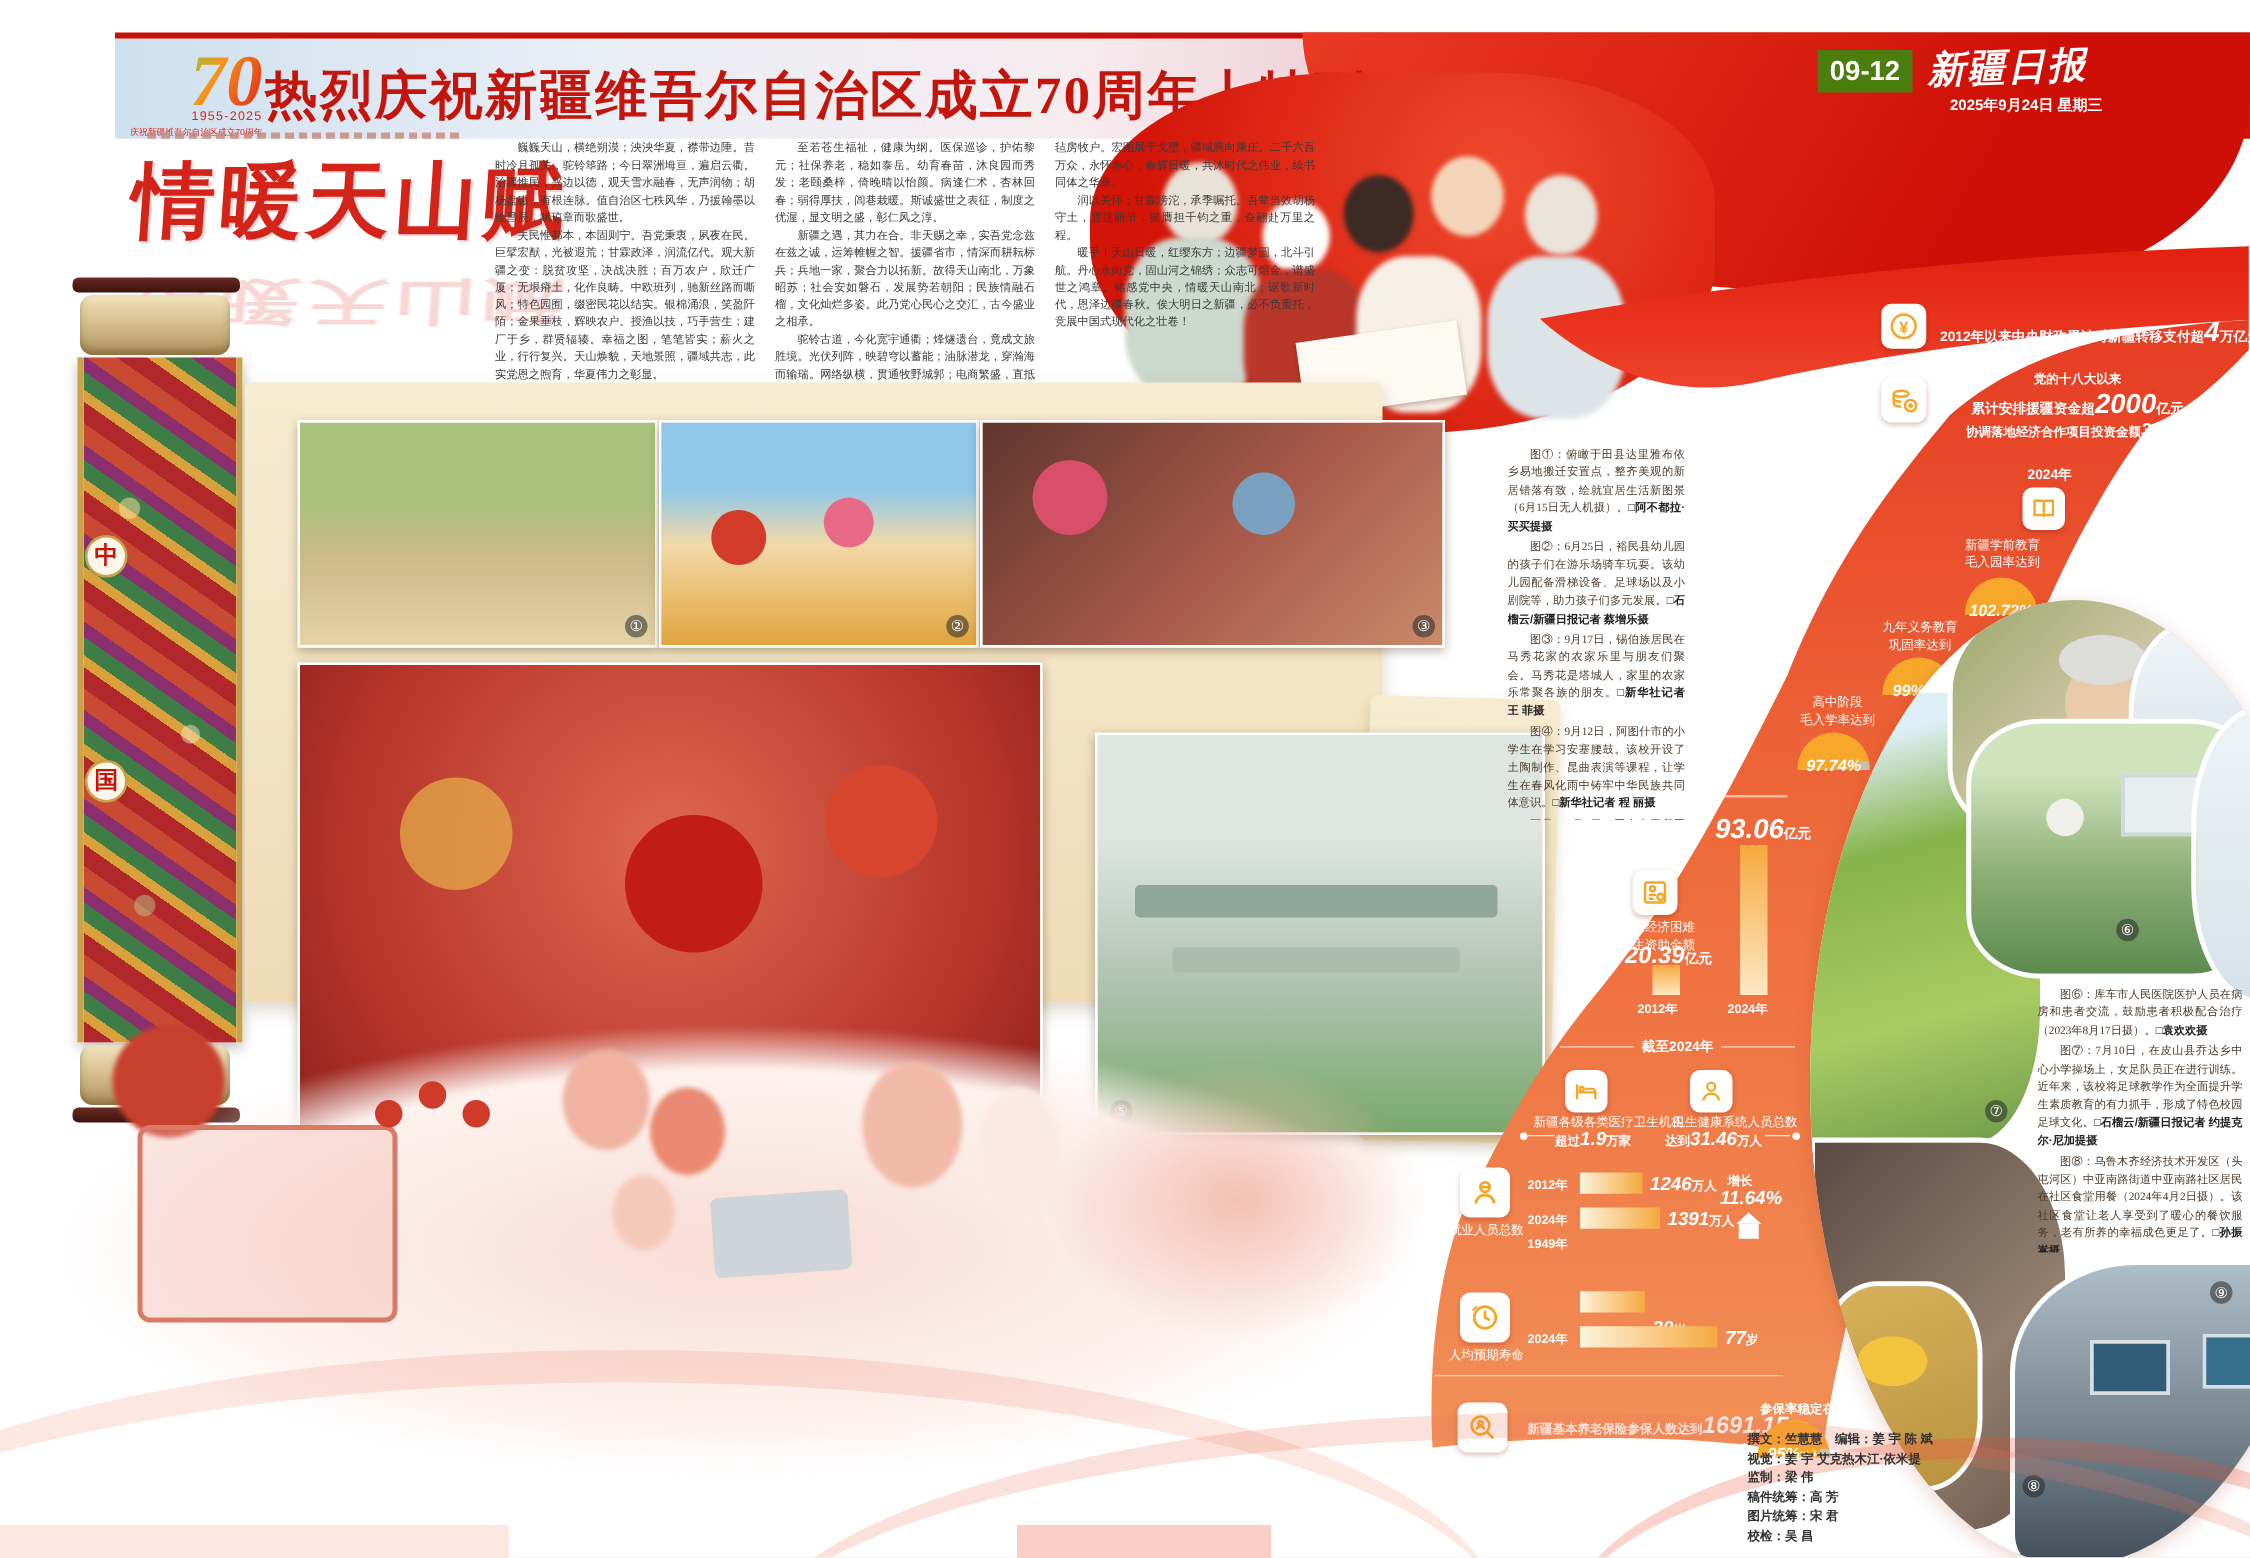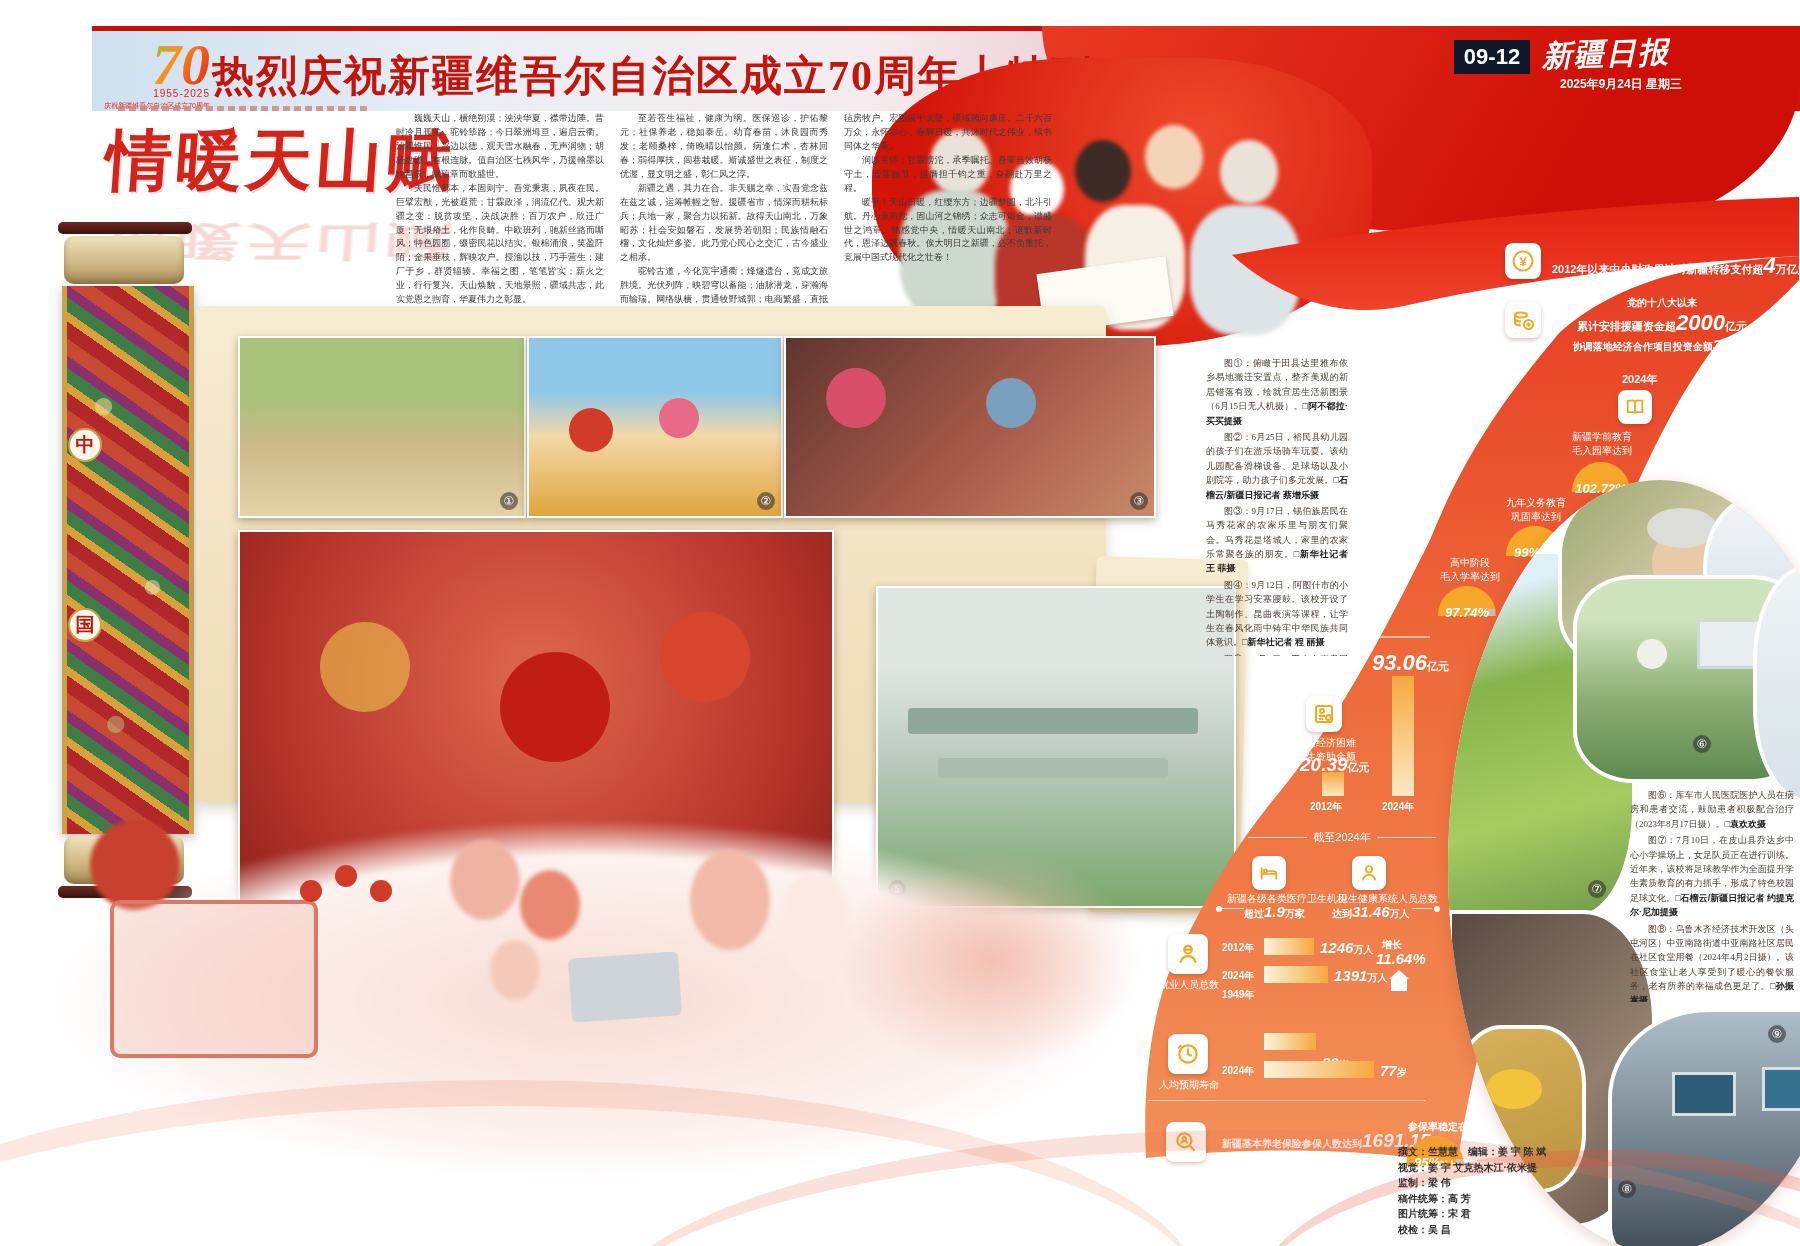--- a/index.html
+++ b/index.html
@@ -19,21 +19,21 @@
     background:radial-gradient(circle at 65% 30%,#ef4a2d,#d31408 75%);
     border-radius:48% 42% 55% 62%;}
   #logo70{left:100px;top:36px;width:110px;height:78px;text-align:right;}
   #logo70 .n{font-family:"Liberation Serif",serif;font-size:58px;font-weight:bold;line-height:58px;
     background:linear-gradient(120deg,#1d9e46,#8cc63f 35%,#f7941d 60%,#e01e15);
     -webkit-background-clip:text;background-clip:text;color:transparent;font-style:italic;}
   #logo70 .y{font-size:10px;color:#e01e15;letter-spacing:1px;margin-top:-6px;}
   #logo70 .t{font-size:7px;color:#e01e15;margin-top:2px;white-space:nowrap;}
   #main-title{left:212px;top:48px;font-family:"Liberation Serif",serif;font-weight:bold;
     font-size:42px;color:#c3150c;letter-spacing:2px;white-space:nowrap;}
-  #page-range{left:1454px;top:40px;width:76px;height:34px;background:#0f172a;color:#fff;
+  #page-range{left:1454px;top:40px;width:76px;height:34px;background:#4d7c0f;color:#fff;
     font-size:22px;font-weight:bold;text-align:center;line-height:34px;}
   #masthead{left:1542px;top:34px;font-family:"DejaVu Serif",serif;font-style:italic;font-weight:bold;
     font-size:30px;color:#fff;transform:rotate(-2deg);letter-spacing:2px;}
   #edition-date{left:1560px;top:76px;font-size:12px;color:#fff;font-weight:bold;}
 
   
   #fu-title{left:106px;top:116px;font-family:"DejaVu Serif",serif;font-weight:bold;
     font-size:66px;color:#d42318;letter-spacing:4px;transform:skewX(-4deg);white-space:nowrap;
     text-shadow:2px 2px 0 rgba(160,10,10,.15);}
   #fu-title-reflect{left:106px;top:196px;font-family:"DejaVu Serif",serif;font-weight:bold;
@@ -102,21 +102,21 @@
   .gauge{position:absolute;width:58px;height:30px;}
   .gauge .arc{position:absolute;inset:0;border-radius:58px 58px 0 0;
     background:radial-gradient(closest-side at 50% 100%,rgba(0,0,0,0) 55%,#f7a82b 58%);}
   .gauge .cap{position:absolute;right:1px;bottom:0;width:7px;height:7px;background:#c9c3bd;}
   .gauge .val{position:absolute;left:50%;bottom:-4px;transform:translateX(-50%);
     color:#fff;font-weight:bold;font-size:13px;white-space:nowrap;font-style:italic;}
   .gauge .suf{font-size:8px;font-style:normal;}
   .glabel{position:absolute;color:#fff;font-size:10px;font-weight:normal;text-align:center;line-height:1.4;}
   .hbar{position:absolute;height:17px;background:linear-gradient(90deg,#fdf3dc,#f5a93e);}
   .vbar{position:absolute;width:22px;background:linear-gradient(180deg,#f6a93f,#fde8c4);}
-  .divider{position:absolute;display:flex;align-items:center;color:#fff;font-size:11px;font-weight:normal;white-space:nowrap;}
+  .divider{position:absolute;display:flex;align-items:center;color:#fff;font-size:11px;font-weight:bold;white-space:nowrap;}
   .divider:before,.divider:after{content:"";flex:1;height:1px;background:rgba(255,255,255,.7);min-width:28px;margin:0 6px;}
   .dot{position:absolute;width:6px;height:6px;border-radius:50%;background:#fff;}
   .dotline{position:absolute;height:1px;background:rgba(255,255,255,.8);}
   .house{position:absolute;width:22px;height:16px;}
   .house .roof{position:absolute;left:1px;top:-8px;width:0;height:0;border-left:10px solid transparent;
     border-right:10px solid transparent;border-bottom:9px solid #fff;}
   .house .body{position:absolute;left:3px;top:1px;width:16px;height:12px;background:#fff;}
 
   
   #ring{left:1448px;top:480px;width:424px;height:772px;border-radius:50%;background:#fff;overflow:hidden;

